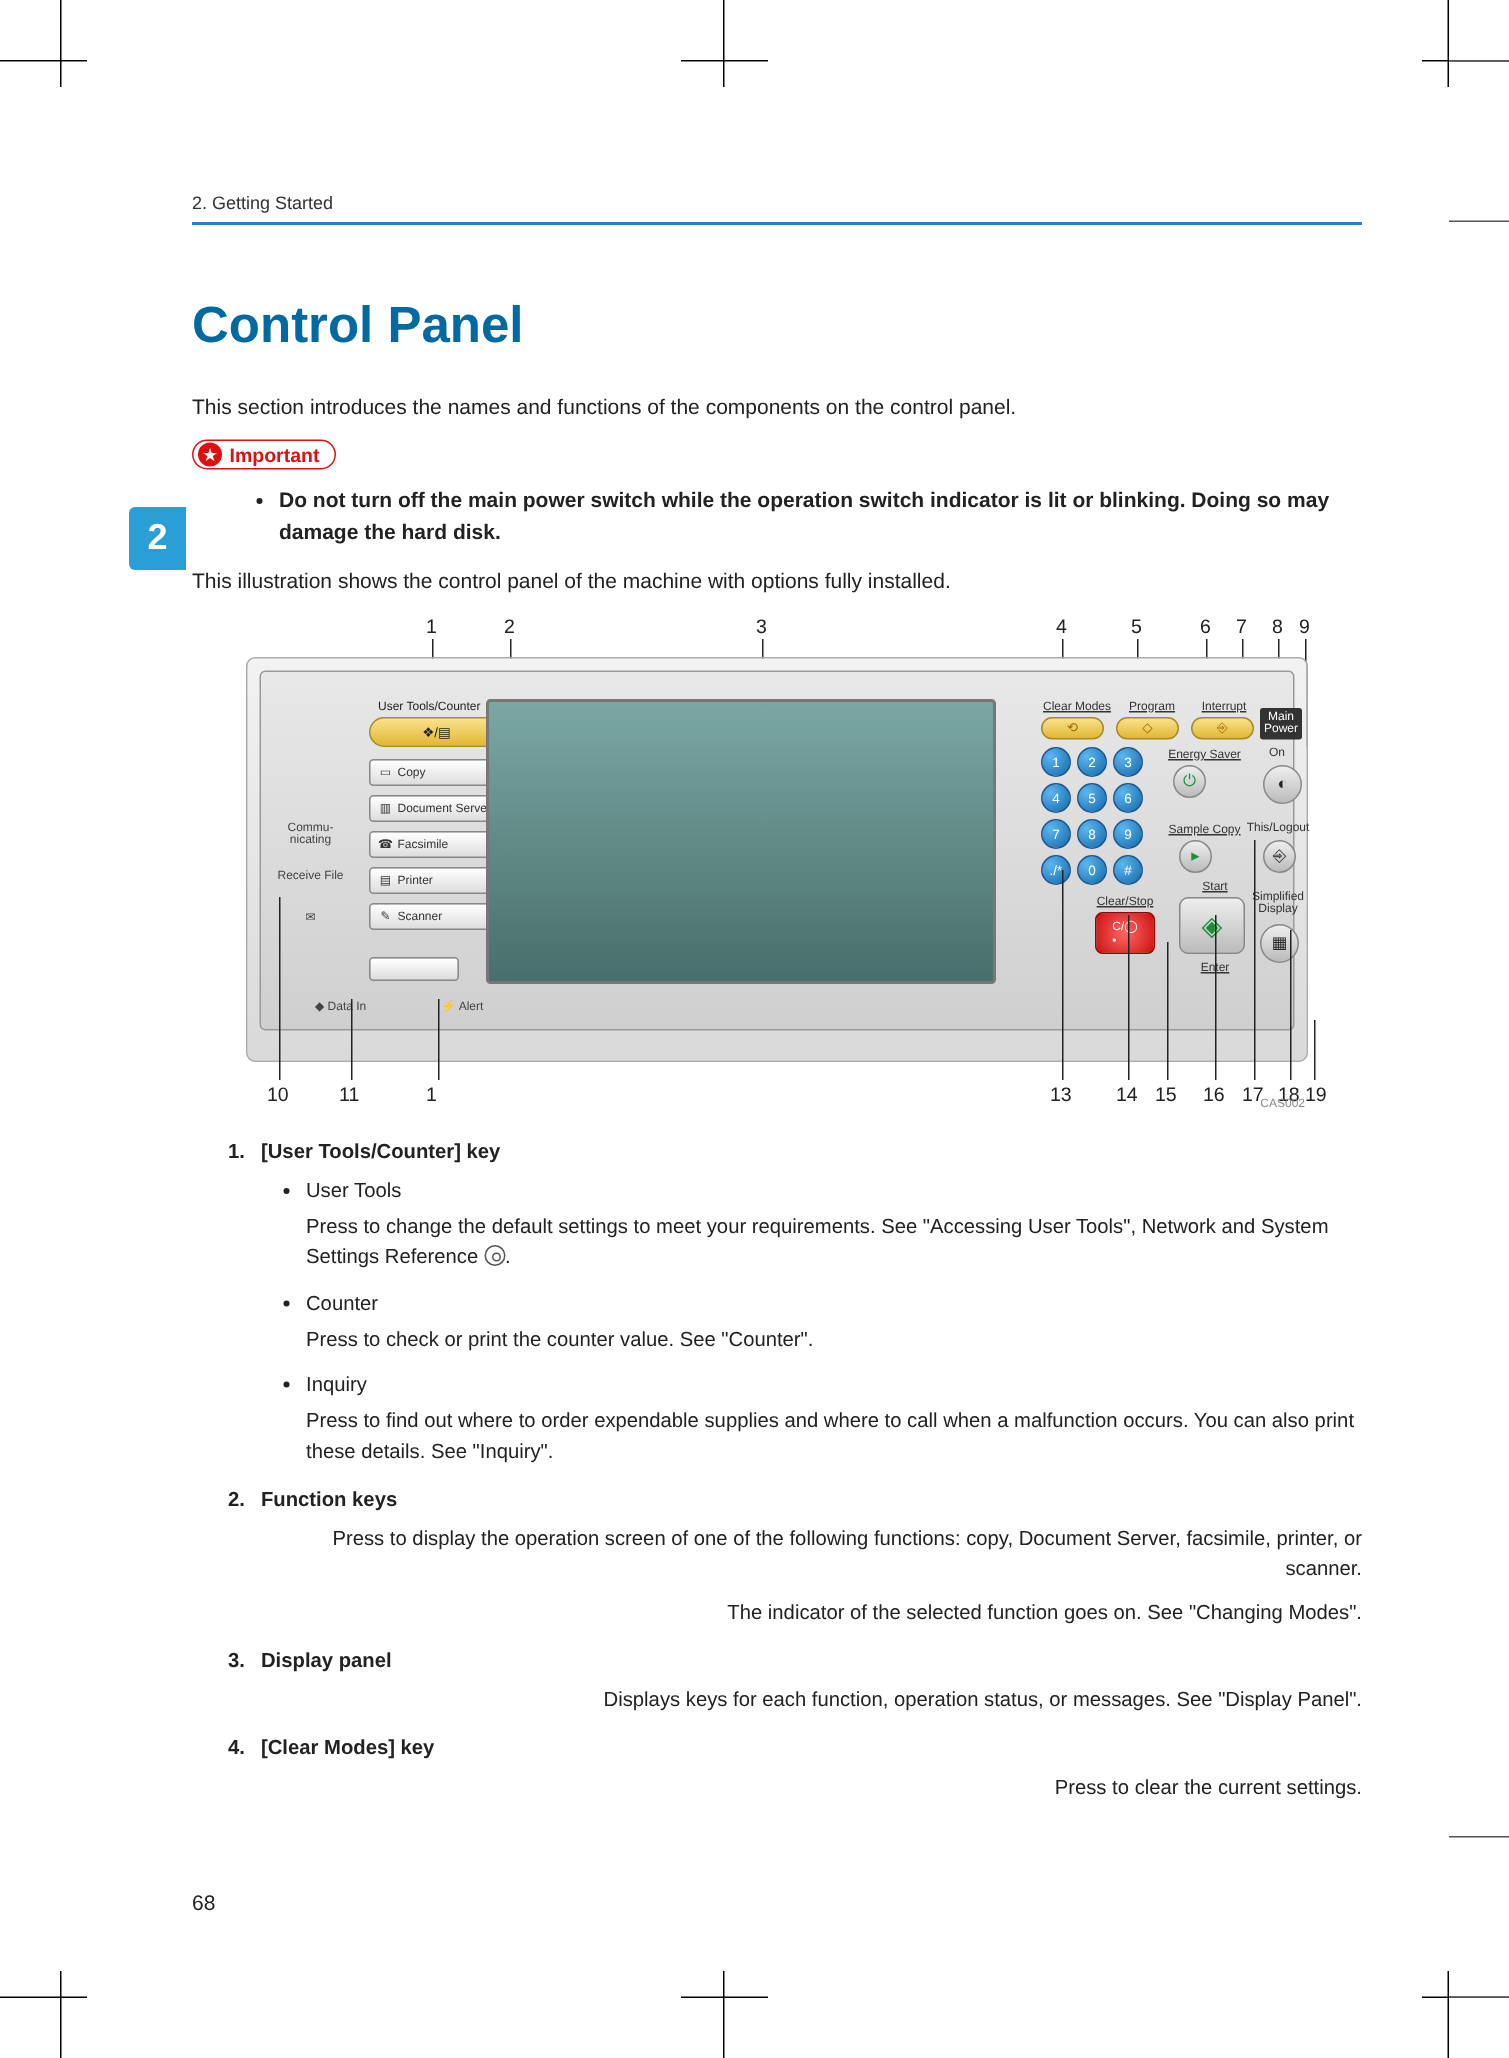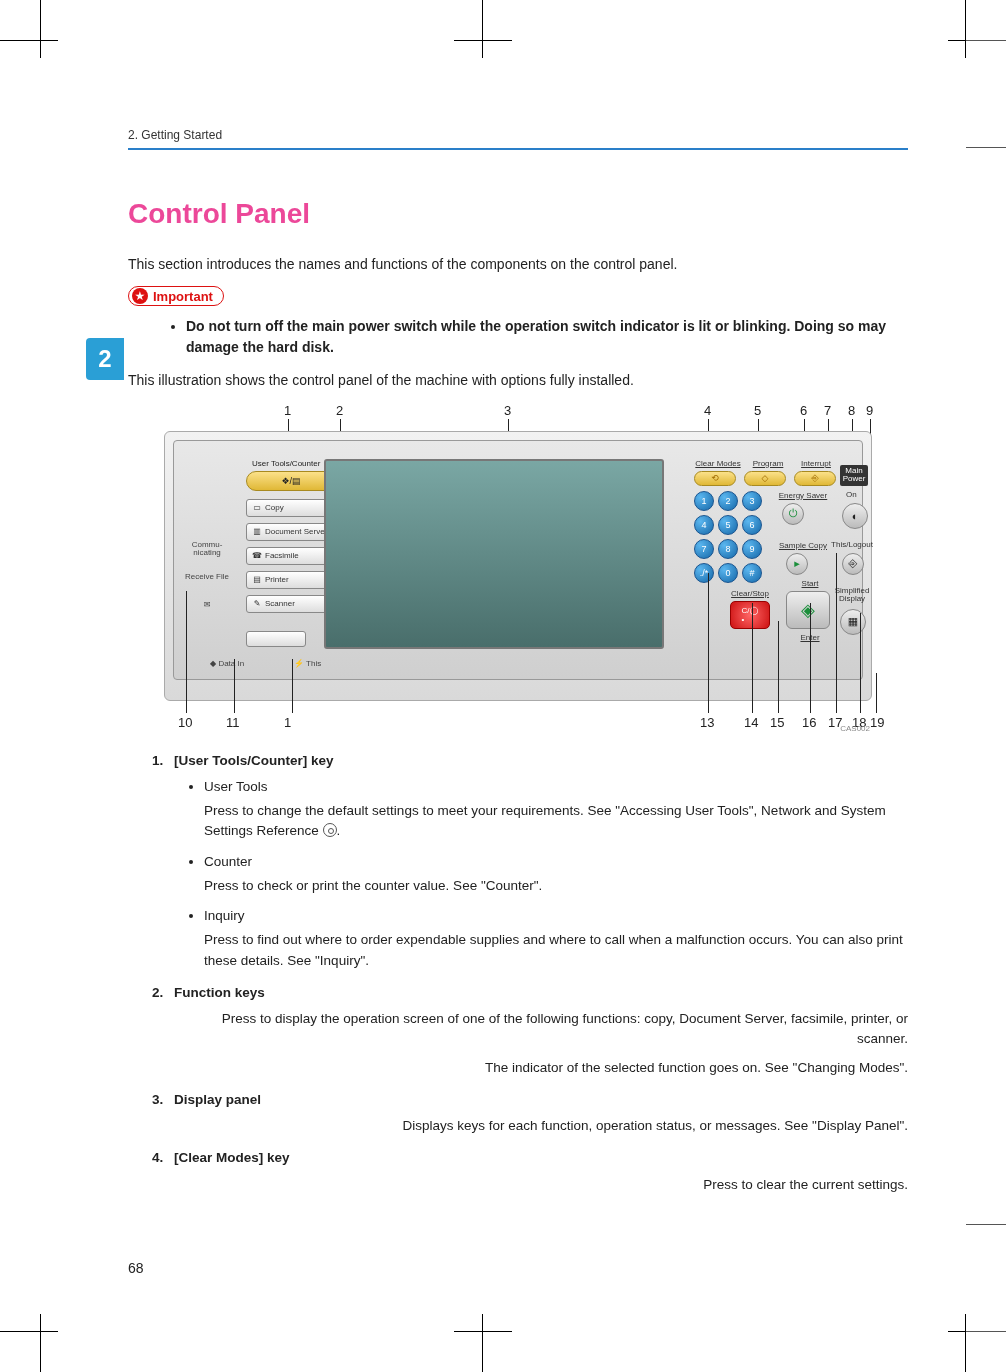--- a/index.html
+++ b/index.html
@@ -41,24 +41,24 @@
       border-radius: 4px 0 0 4px;
       color: #fff;
       display: flex;
       align-items: center;
       justify-content: center;
       font-family: "Arial Black", Arial, sans-serif;
       font-size: 24px;
       font-weight: 900;
     }
     h1 {
-      font-size: 28px;
+      font-size: 34px;
       font-weight: 700;
       margin-bottom: 24px;
-      color: #ec4899;
+      color: #0369a1;
     }
     .intro {
       font-size: 14px;
       line-height: 1.45;
       margin-bottom: 12px;
     }
     .important-badge {
       display: inline-flex;
       align-items: center;
       border: 1.5px solid #d11;
@@ -365,21 +365,21 @@
               <span class="ico">▤</span>
               <span>Printer</span>
             </div>
           <div class="fn-key" style="top:154px">
               <span class="ico">✎</span>
               <span>Scanner</span>
             </div>
           <div class="blank-key"></div>
 
           <div class="bottom-label" style="left:36px;top:218px">◆ <span>Data In</span></div>
-          <div class="bottom-label" style="left:120px;top:218px">⚡ <span>This</span></div>
+          <div class="bottom-label" style="left:120px;top:218px">⚡ <span>Alert</span></div>
 
           <div class="screen"></div>
 
           <div class="small-label" style="left:520px;top:18px;width:48px">Clear Modes</div>
           <div class="small-label" style="left:574px;top:18px;width:40px">Program</div>
           <div class="small-label" style="left:620px;top:18px;width:44px">Interrupt</div>
           <div class="yellow-key" style="left:520px;top:30px">⟲</div>
           <div class="yellow-key" style="left:570px;top:30px">◇</div>
           <div class="yellow-key" style="left:620px;top:30px">⎆</div>
 

